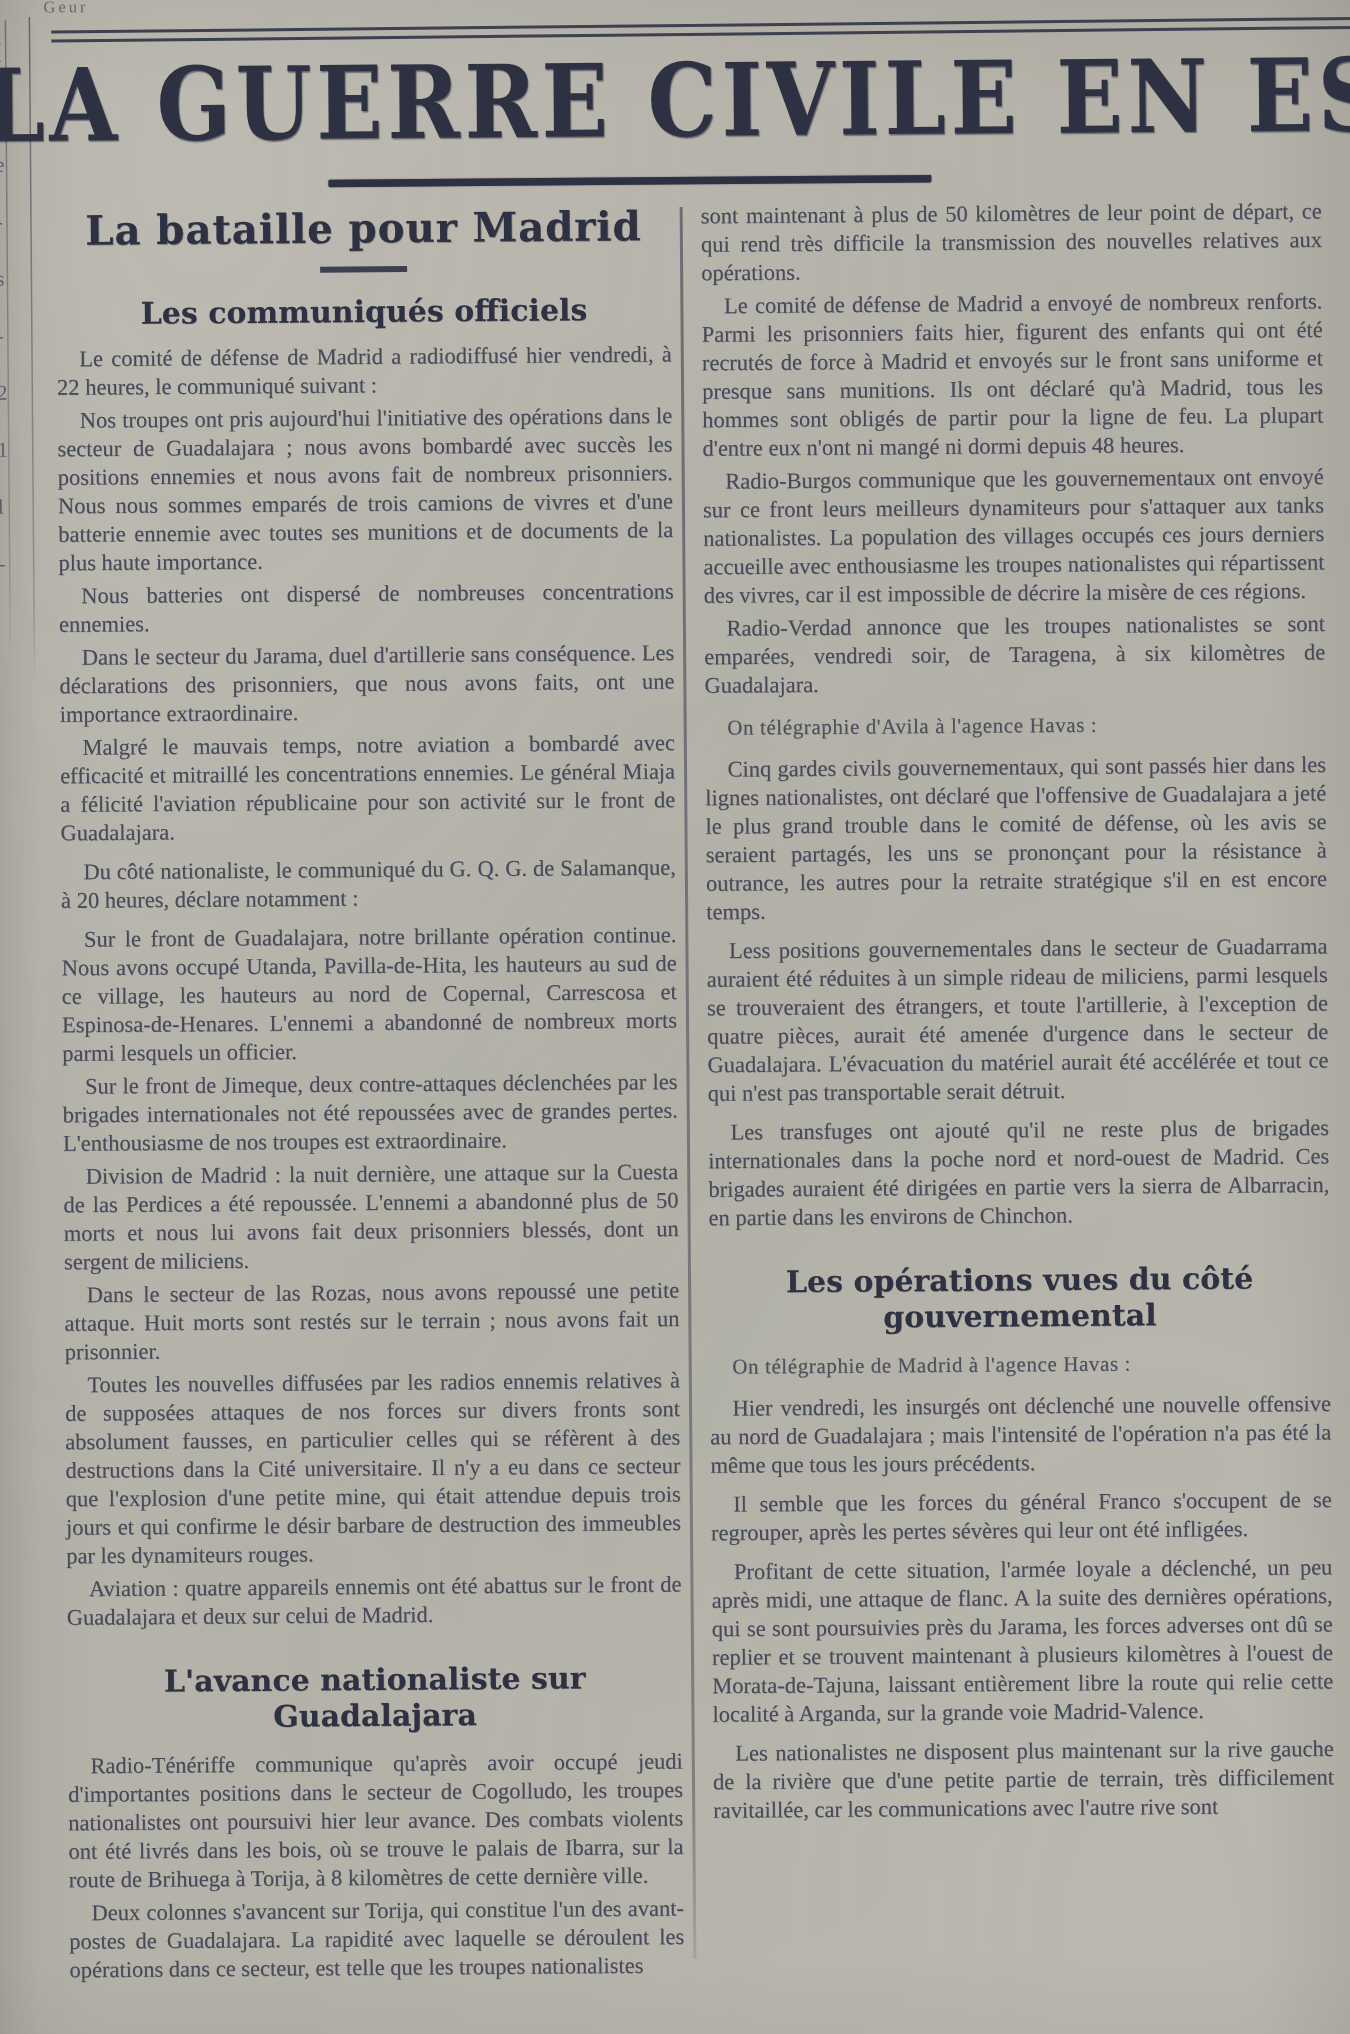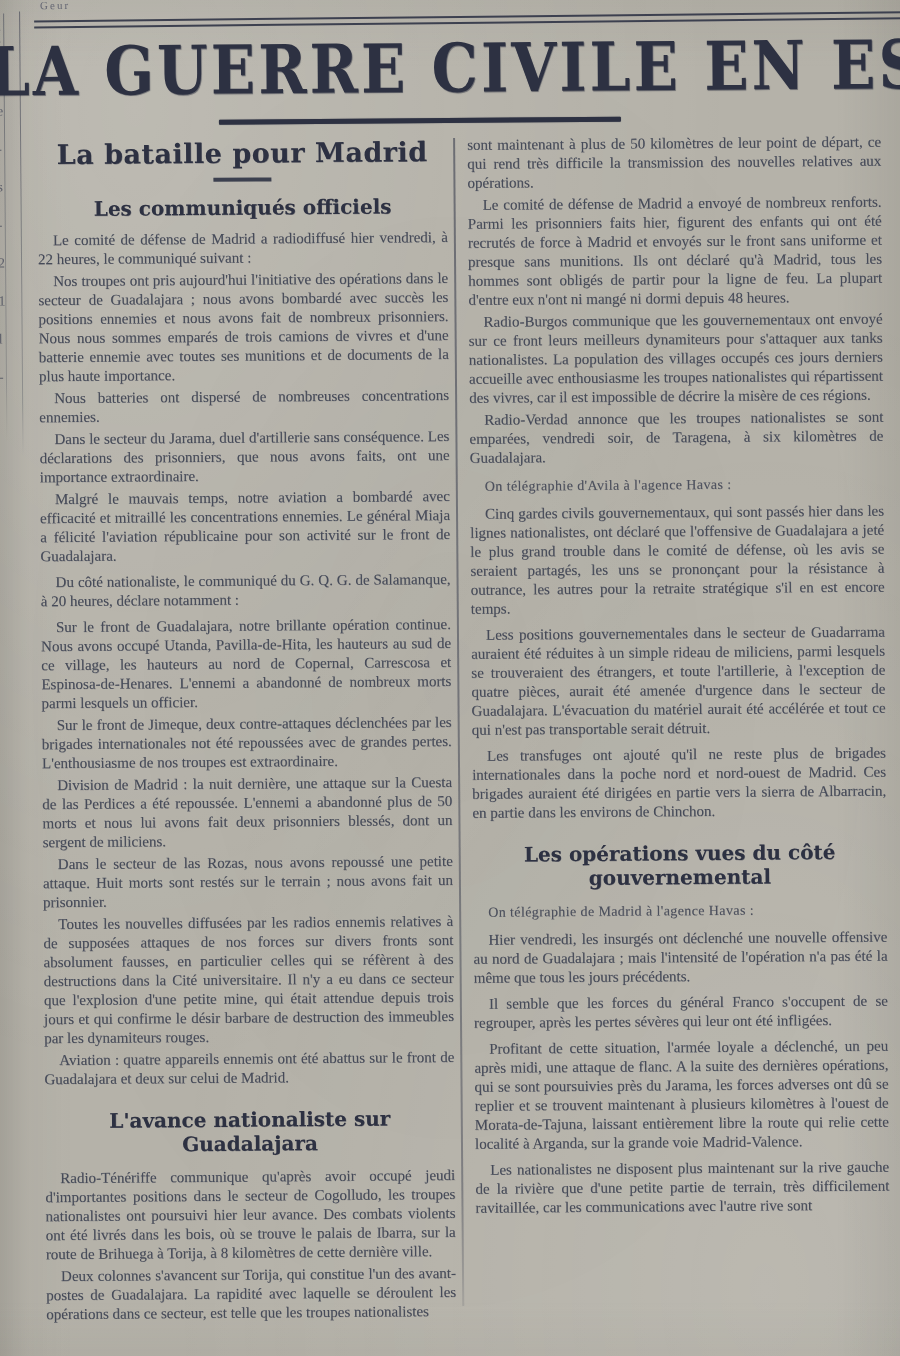--- a/index.html
+++ b/index.html
@@ -27,21 +27,21 @@
     transform-origin:50% 0;
   }
   
   .edge-line-outer{position:absolute;left:3px;top:10px;height:430px;width:1px;
     background:linear-gradient(180deg, rgba(60,64,79,0.55), rgba(60,64,79,0.25) 85%, transparent);}
   .edge-line-inner{position:absolute;left:19px;top:8px;height:445px;width:1px;
     background:linear-gradient(180deg, rgba(60,64,79,0.65), rgba(60,64,79,0.30) 88%, transparent);}
   .edge-frags{position:absolute;left:-4px;top:24px;width:16px;}
   .edge-frags span{display:block;height:38px;font-size:14px;color:rgba(64,68,86,0.72);
     font-family:"Liberation Serif",serif;}
-  .edge-top-frag{position:absolute;left:40px;top:-4px;font-size:11px;color:rgba(74,78,96,0.75);
+  .edge-top-frag{position:absolute;left:29px;top:-4px;font-size:11px;color:rgba(74,78,96,0.75);
     letter-spacing:2px;}
   
   .top-double-rule{position:absolute;left:34px;right:-4px;top:16px;height:8px;
     border-top:2.5px solid var(--rule);border-bottom:2.5px solid var(--rule);
     transform:rotate(-0.15deg);}
   .headline{position:absolute;left:0;right:0;top:34px;text-align:center;white-space:nowrap;}
   .headline span{display:inline-block;
     font-family:"DejaVu Serif", serif;font-weight:bold;font-size:57px;letter-spacing:3px;
     color:var(--ink-dark);transform:scale(1.02,1.18);transform-origin:center;
     text-shadow:0.6px 0.8px 0.7px rgba(40,43,60,0.55);}

